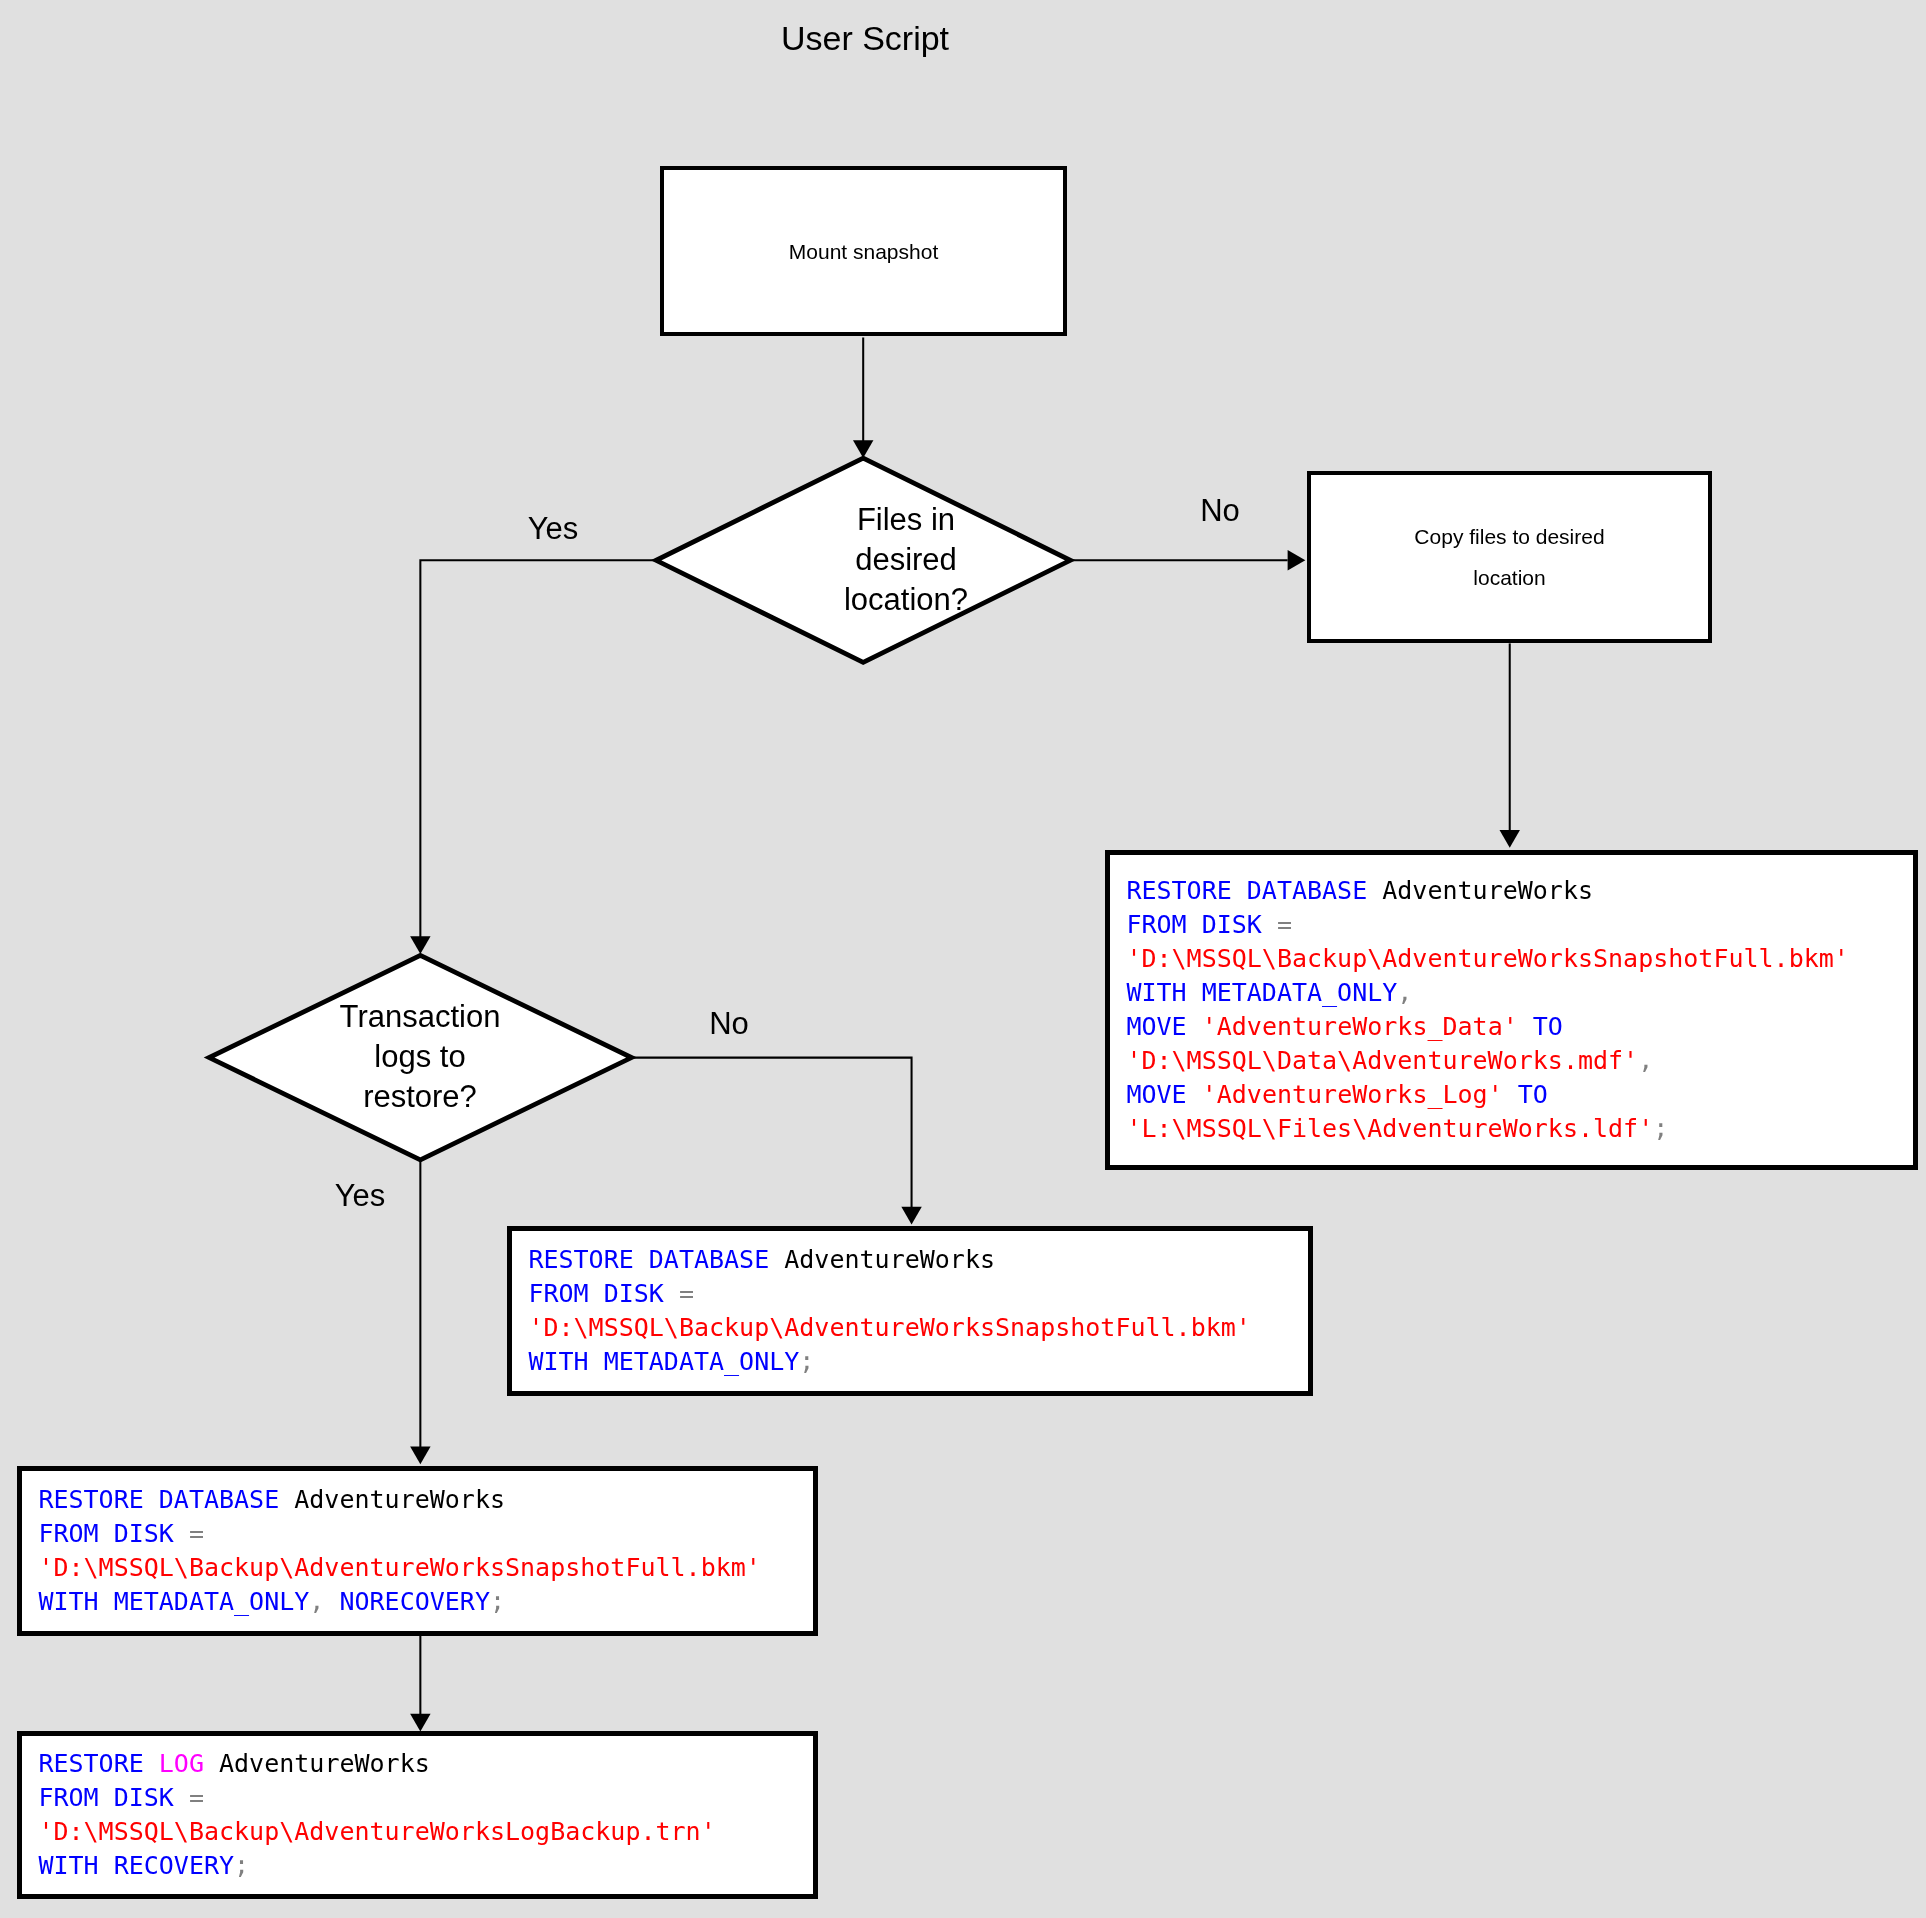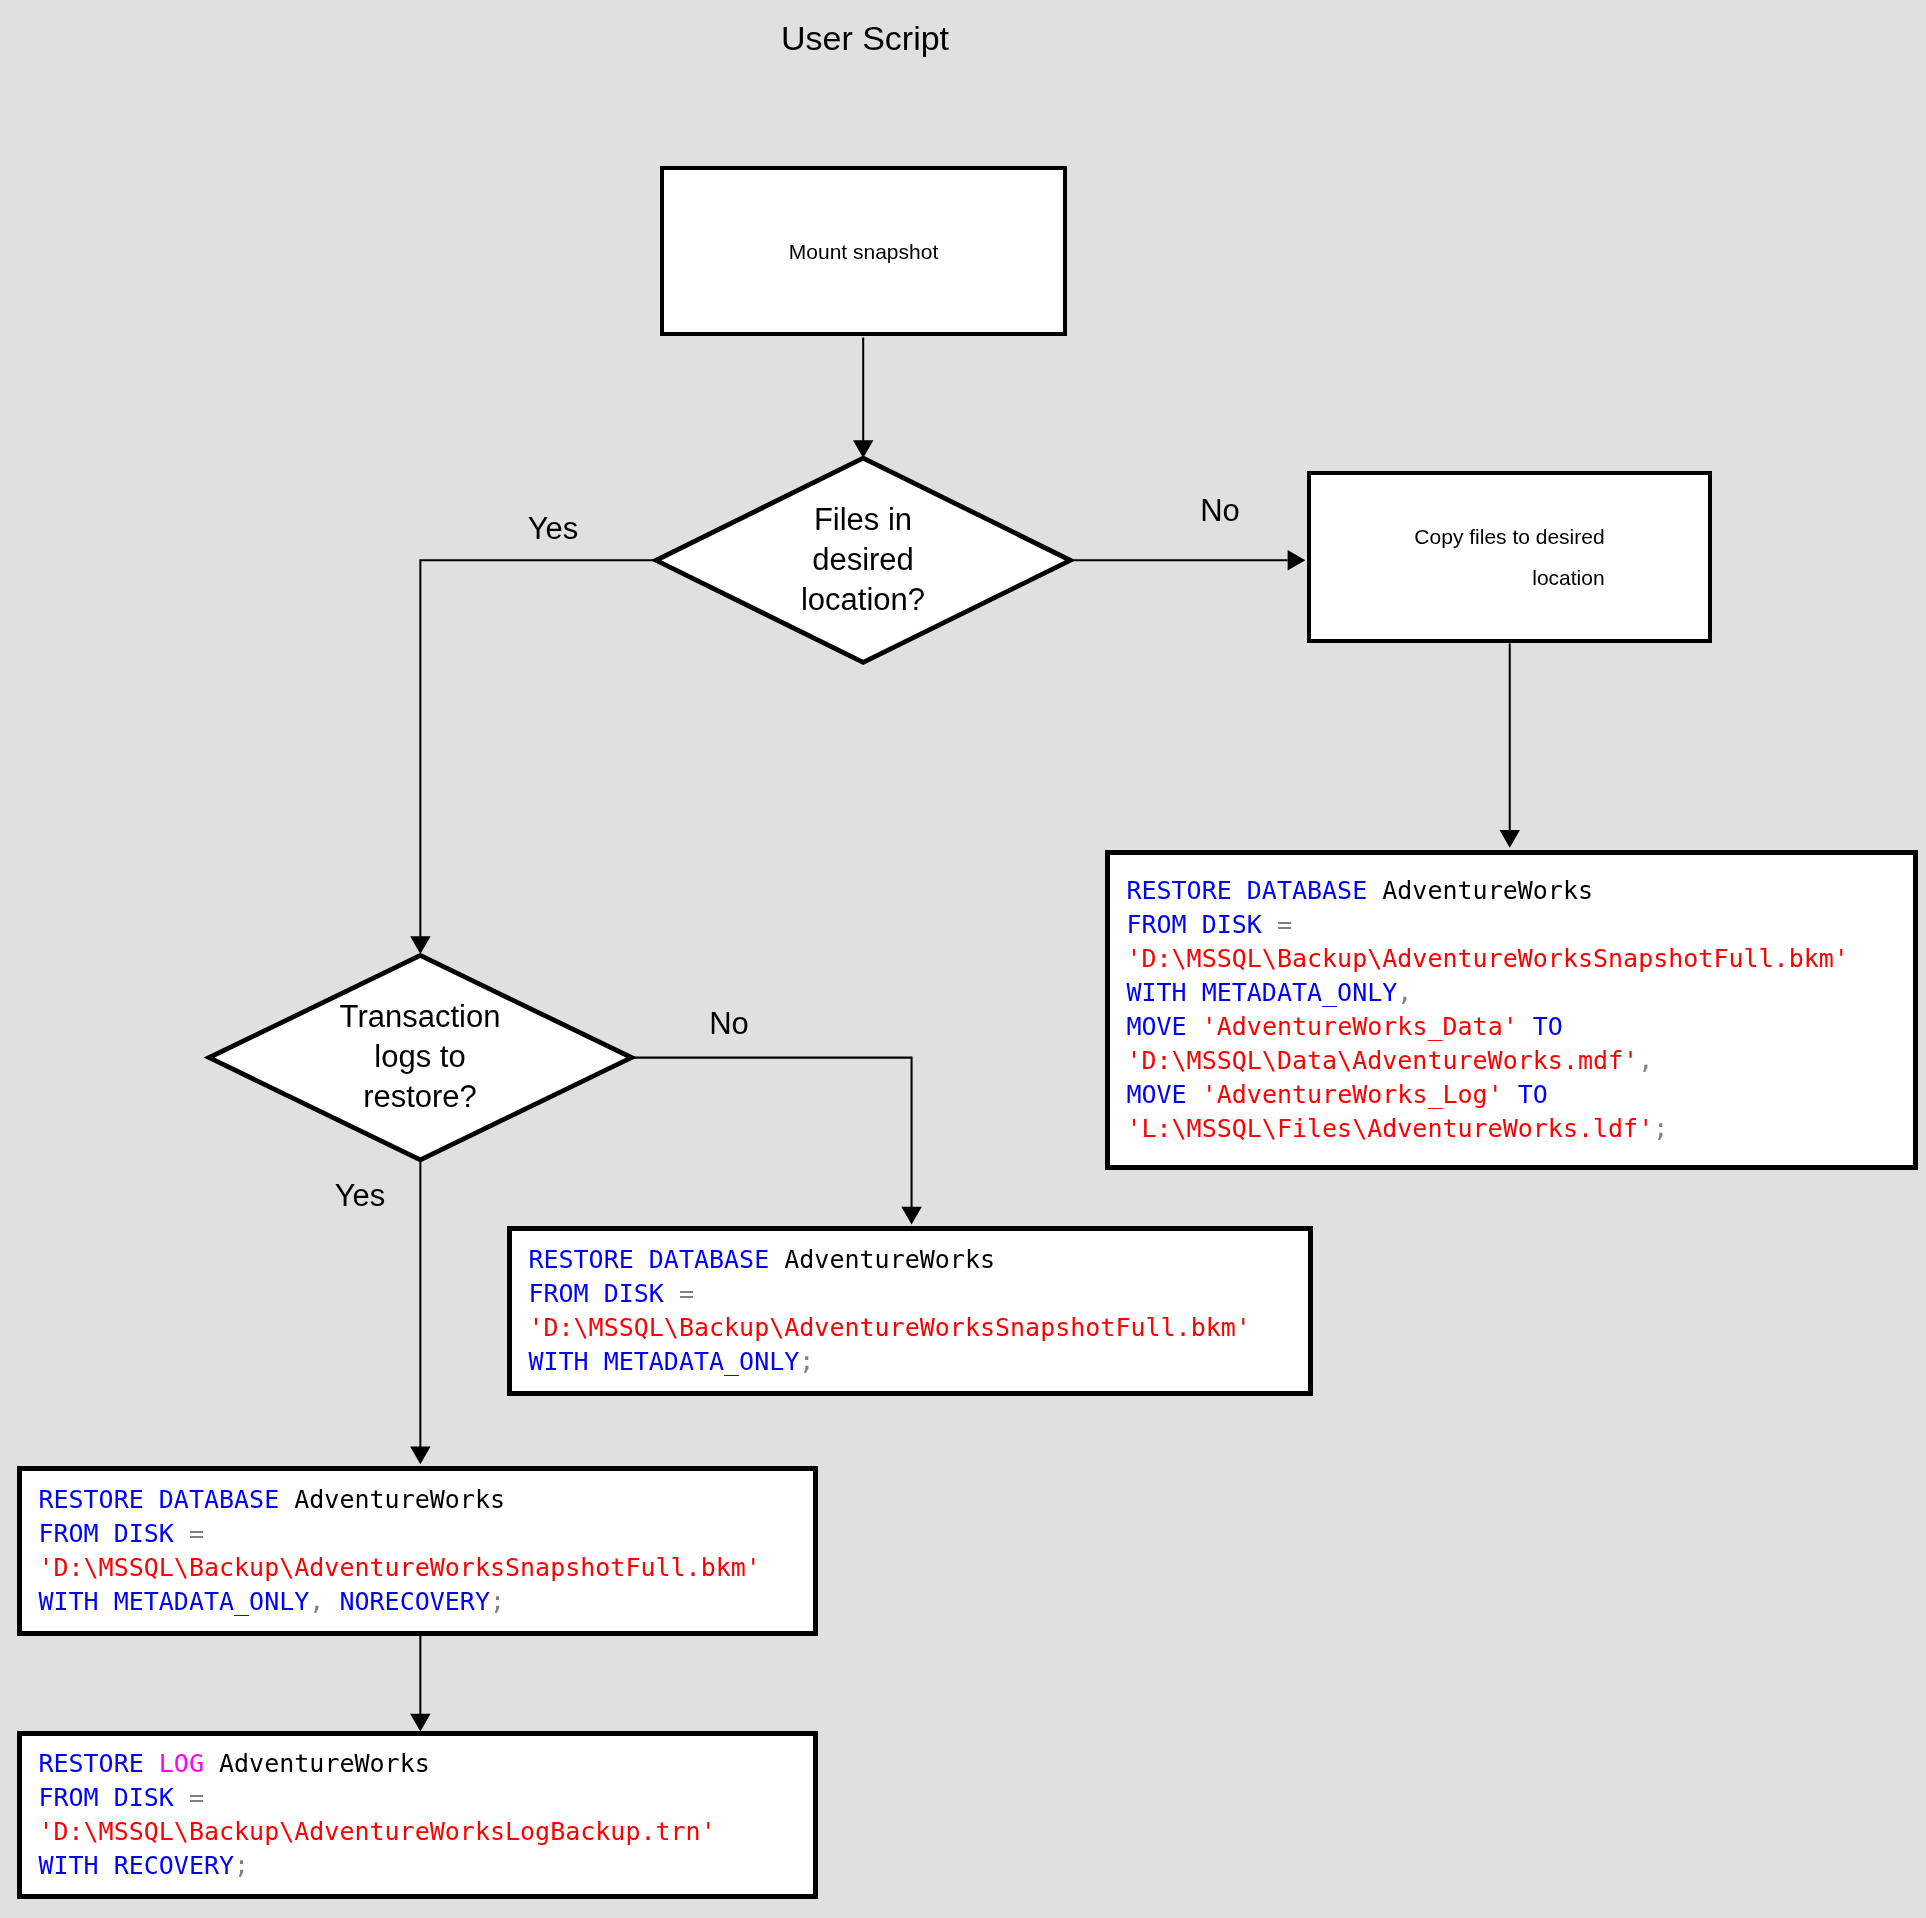--- a/index.html
+++ b/index.html
@@ -46,21 +46,21 @@
 </style>
 </head>
 <body>
 
 <div class="canvas">
 
   <div class="title">User Script</div>
 
   <div class="node" style="left:660px; top:166px; width:407px; height:170px;">Mount snapshot</div>
 
-  <div class="node" style="left:1307px; top:471px; width:405px; height:172px;text-align:right;">Copy files to desired
+  <div class="node" style="left:1307px; top:471px; width:405px; height:172px;">Copy files to desired
 location</div>
 
   <div class="codebox" style="left:1105px; top:850px; width:813px; height:320px;">
       <div class="code-line"><span class="tok-kw">RESTORE DATABASE</span><span class="tok-id"> AdventureWorks</span></div>
       <div class="code-line"><span class="tok-kw">FROM DISK</span><span class="tok-id"> </span><span class="tok-op">=</span></div>
       <div class="code-line"><span class="tok-str">'D:\MSSQL\Backup\AdventureWorksSnapshotFull.bkm'</span></div>
       <div class="code-line"><span class="tok-kw">WITH METADATA_ONLY</span><span class="tok-op">,</span></div>
       <div class="code-line"><span class="tok-kw">MOVE</span><span class="tok-id"> </span><span class="tok-str">'AdventureWorks_Data'</span><span class="tok-id"> </span><span class="tok-kw">TO</span></div>
       <div class="code-line"><span class="tok-str">'D:\MSSQL\Data\AdventureWorks.mdf'</span><span class="tok-op">,</span></div>
       <div class="code-line"><span class="tok-kw">MOVE</span><span class="tok-id"> </span><span class="tok-str">'AdventureWorks_Log'</span><span class="tok-id"> </span><span class="tok-kw">TO</span></div>
@@ -108,21 +108,21 @@
     <polyline points="617,1702 617,2125"></polyline>
     <polygon class="arrow" points="602,2123 632,2123 617,2149"></polygon>
 
     <polyline points="617,2400 617,2517"></polyline>
     <polygon class="arrow" points="602,2515 632,2515 617,2541"></polygon>
 
     <polygon class="diamond" points="1267,672 1571,822 1267,972 963,822"></polygon>
     <polygon class="diamond" points="617,1402 927,1552 617,1702 307,1552"></polygon>
   </svg>
 
-  <div class="diamond-label" style="left:863px; top:560px;">Files in
+  <div class="diamond-label" style="left:906px; top:560px;">Files in
 desired
 location?</div>
   <div class="diamond-label" style="left:420px; top:1057px;">Transaction
 logs to
 restore?</div>
 
   <div class="edge-label" style="left:553px; top:529px;">Yes</div>
   <div class="edge-label" style="left:1220px; top:511px;">No</div>
   <div class="edge-label" style="left:729px; top:1024px;">No</div>
   <div class="edge-label" style="left:360px; top:1196px;">Yes</div>

